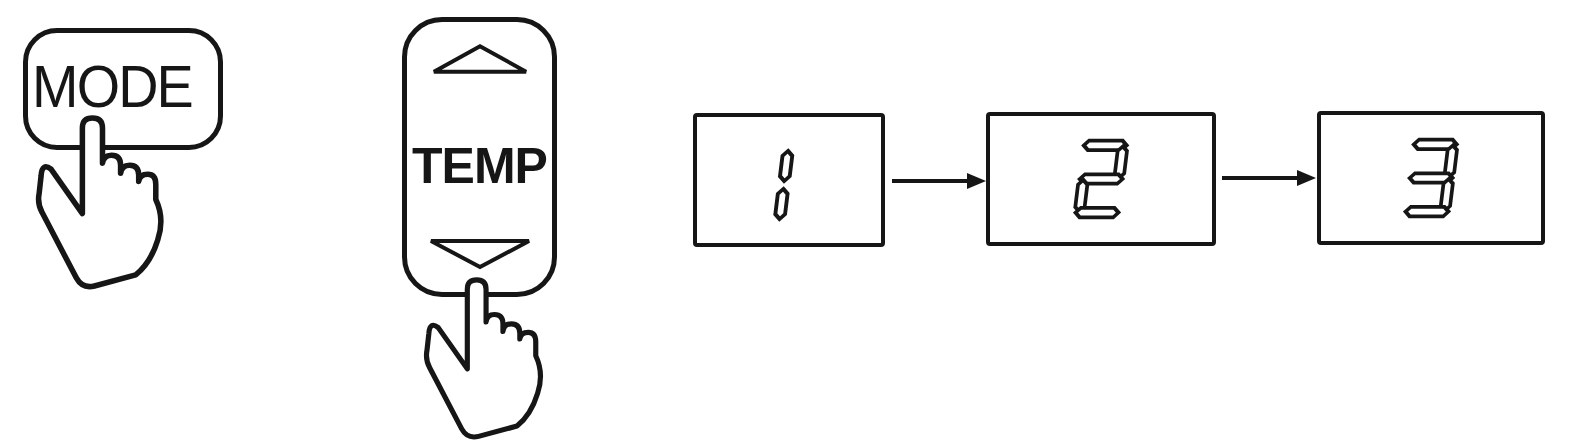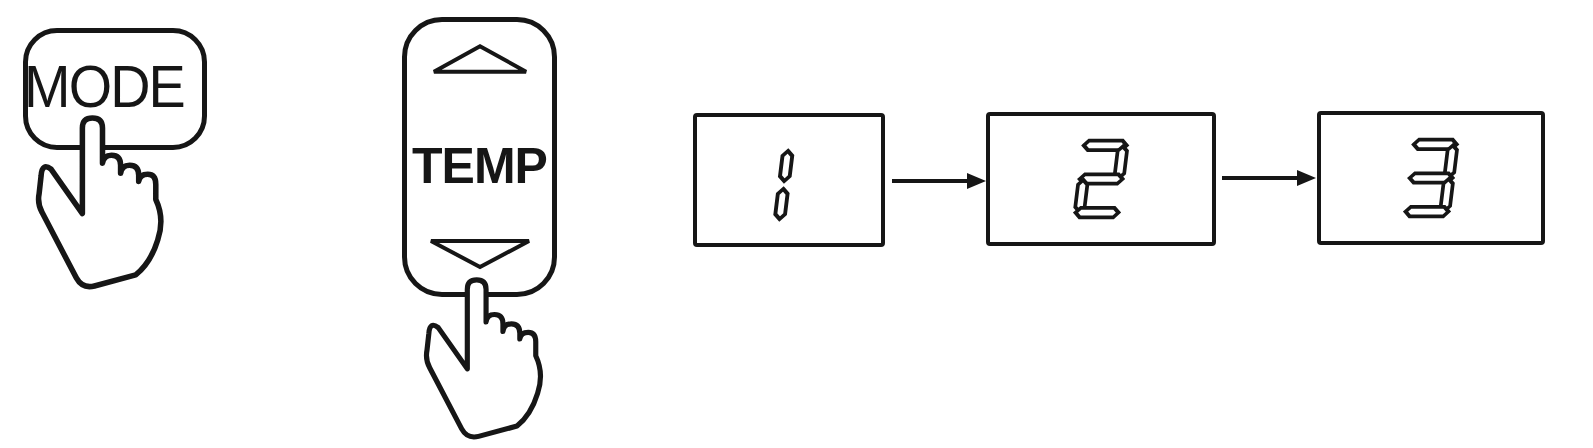--- a/index.html
+++ b/index.html
@@ -12,21 +12,21 @@
     width: 1593px;
     height: 448px;
     background: var(--bg);
     overflow: hidden;
   }
 
   
   .mode-btn {
     position: absolute;
     left: 23px; top: 28px;
-    width: 184px; height: 122px;
+    width: 200px; height: 122px;
     border: 5px solid var(--ink);
     border-radius: 34px;
     background: var(--bg);
     display: flex; align-items: center; justify-content: center;
     z-index: 1;
   }
   .mode-label {
     font-size: 60px;
     font-weight: 400;
     letter-spacing: -2px;

